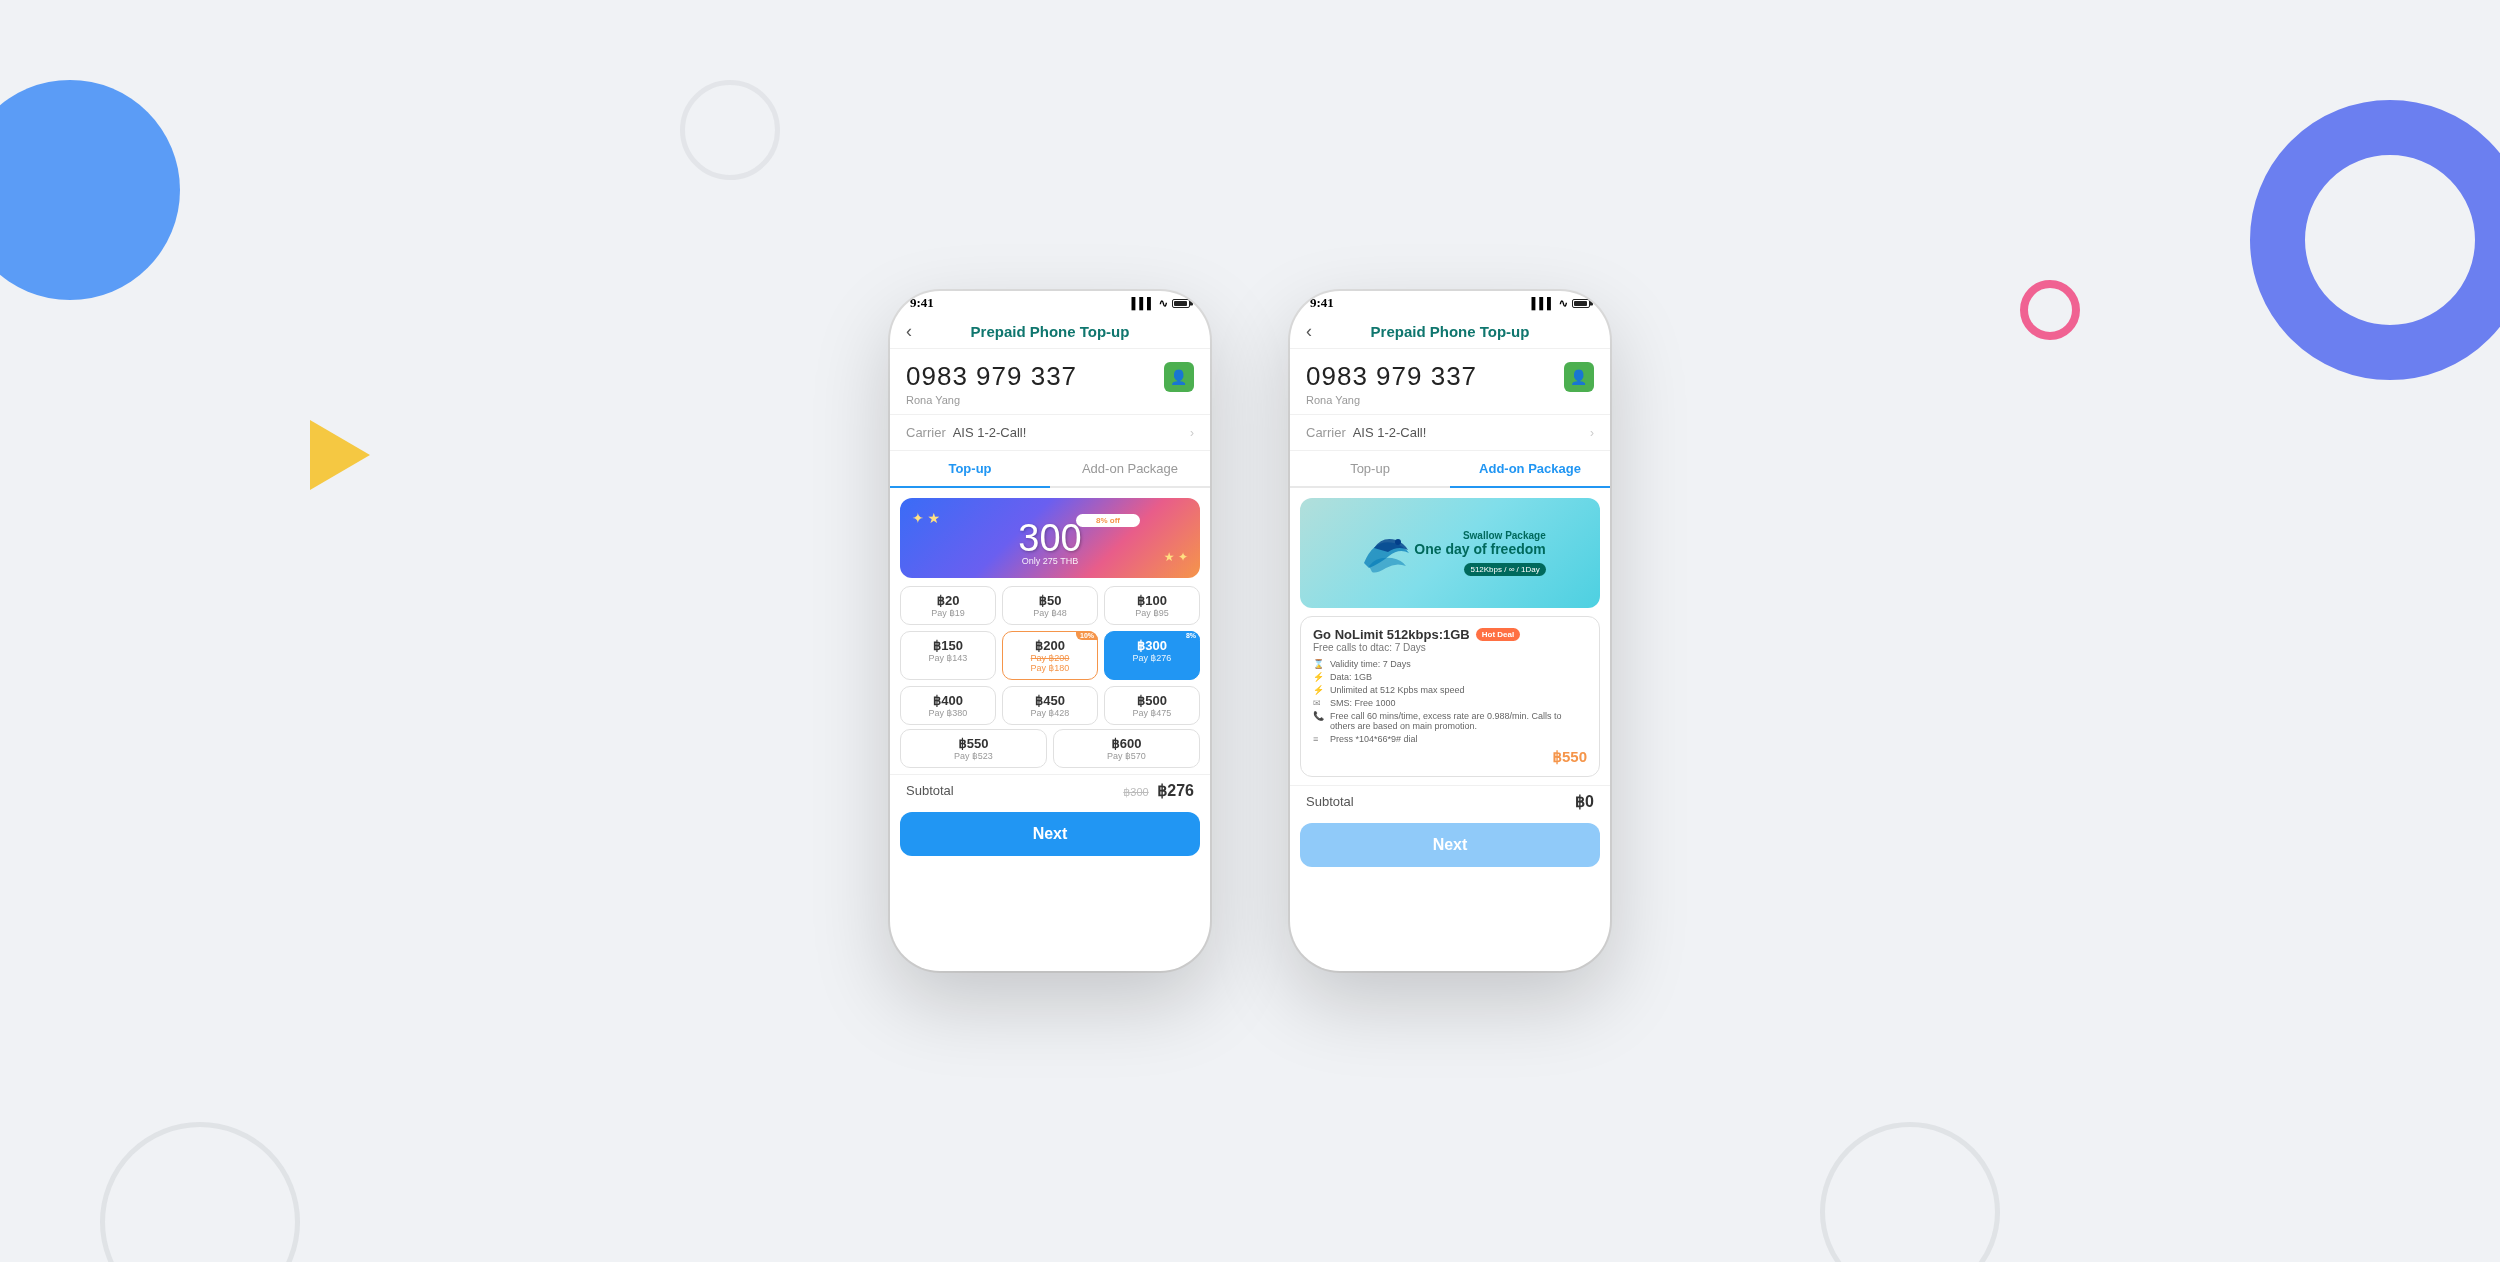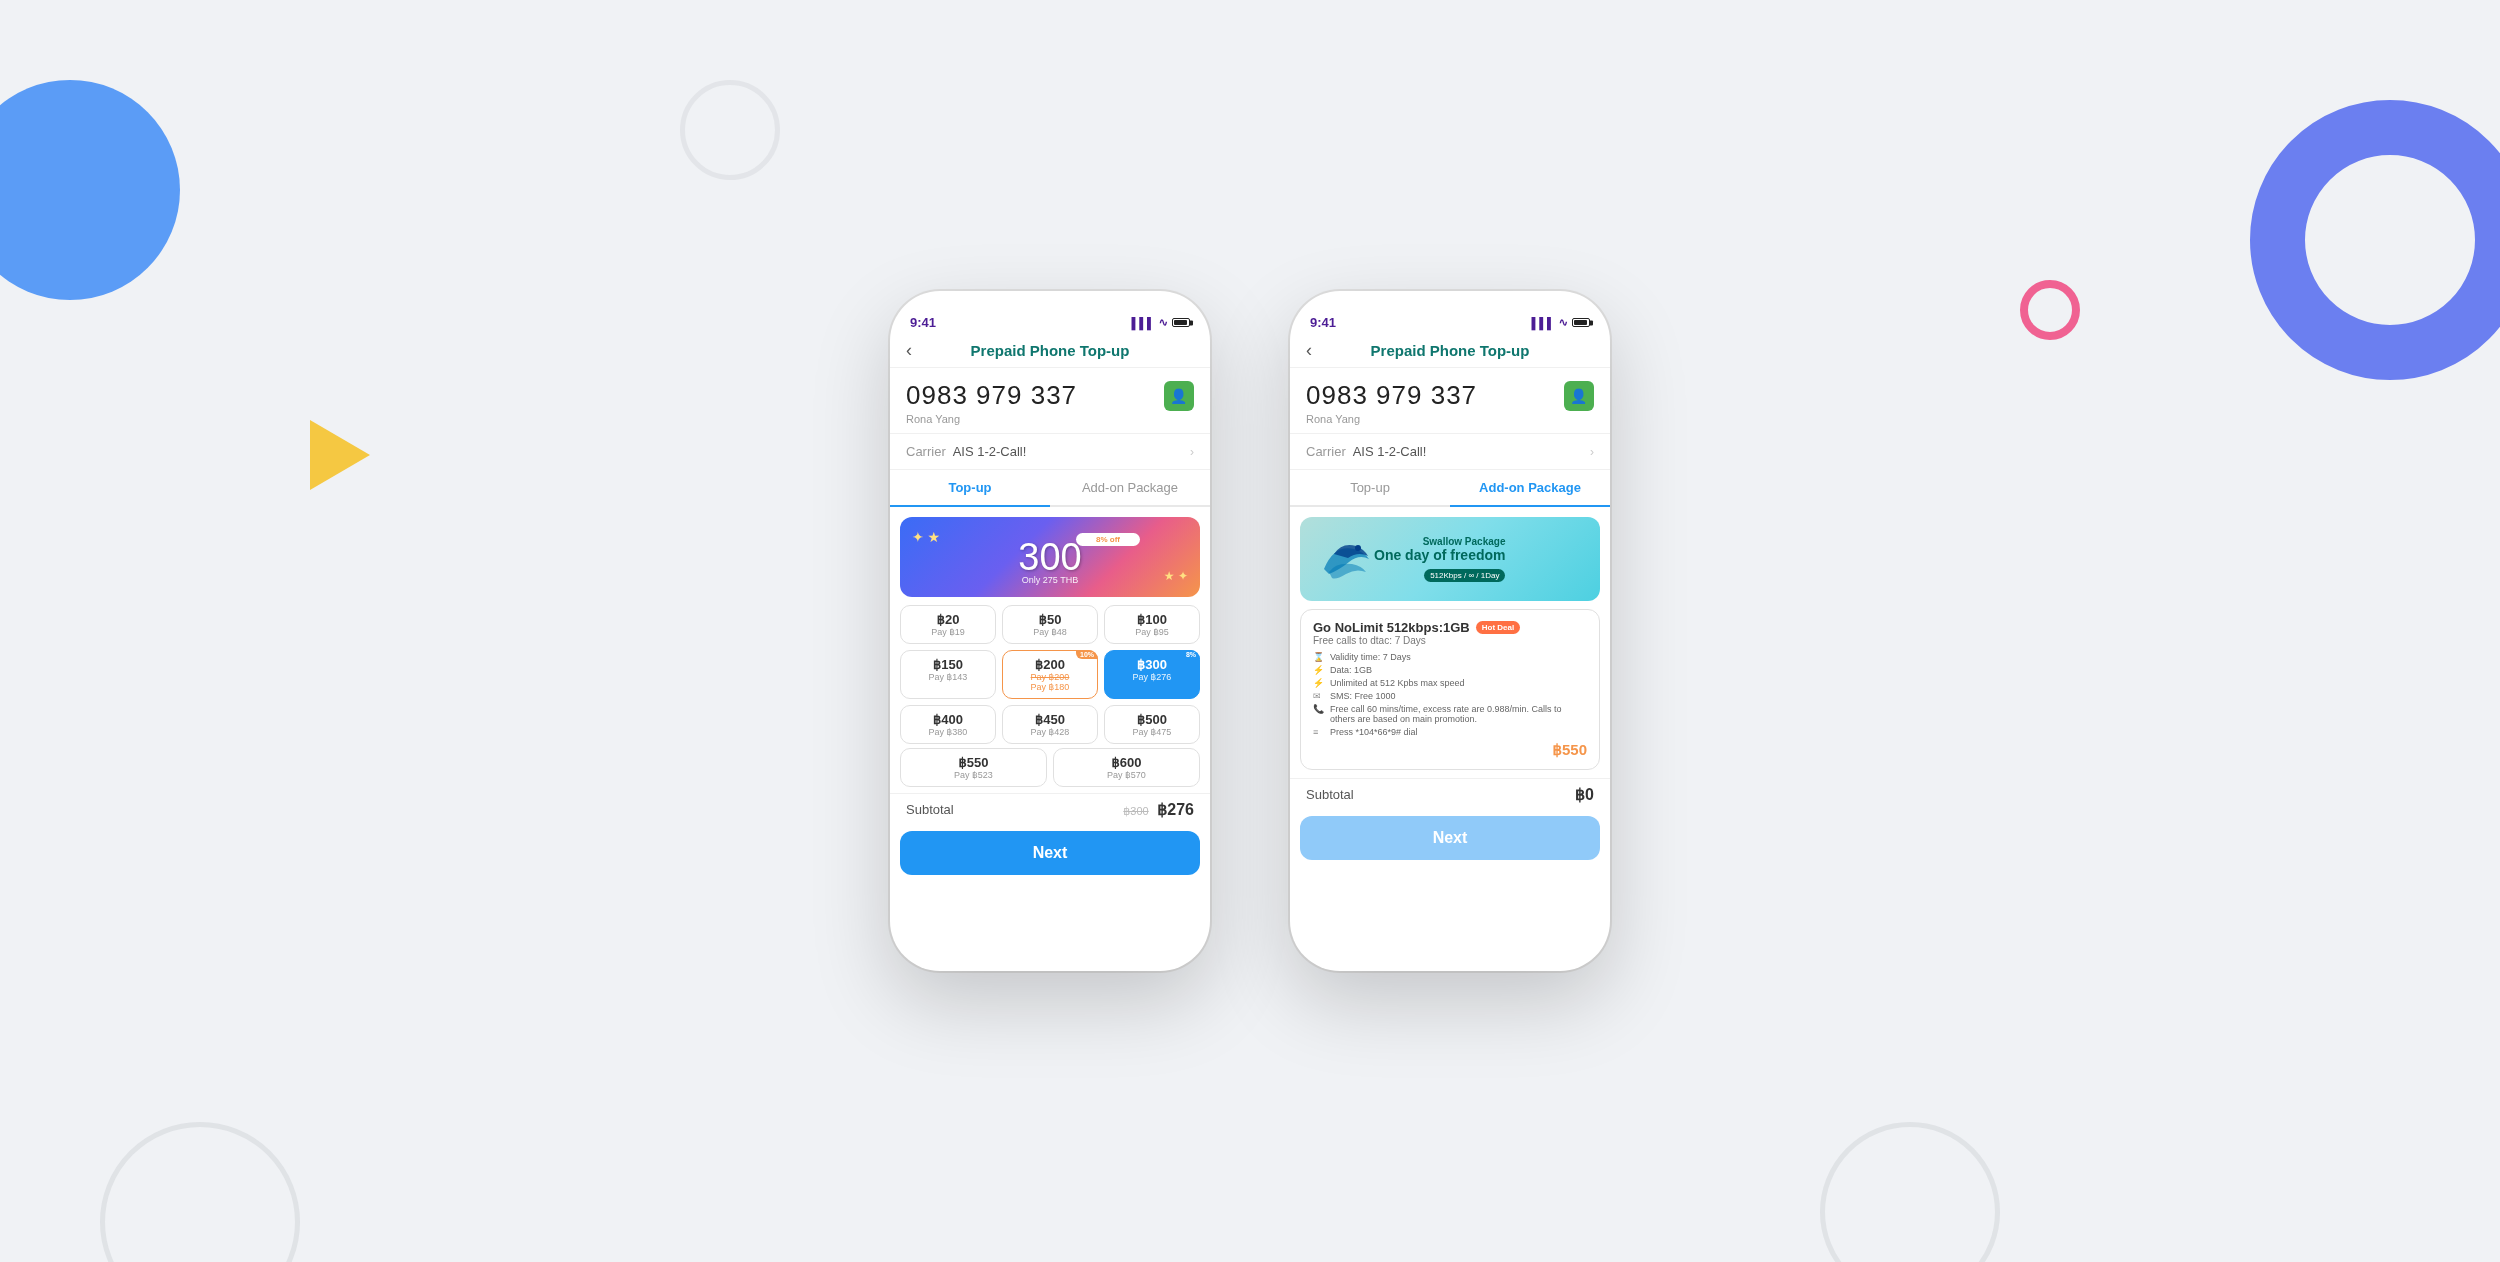--- a/index.html
+++ b/index.html
@@ -112,24 +112,25 @@
     .phone-right {
       width: 320px;
       height: 680px;
     }
 
     
     .phone-status-bar {
       display: flex;
       align-items: center;
       justify-content: space-between;
-      padding: 24px 20px 4px;
+      padding: 4px 20px 4px;
       font-size: 12px;
       font-weight: 600;
-      color: #4c1d95;
+      color: #000000;
+      font-family: Liberation Serif, serif;
     }
     .status-time { font-size: 13px; font-weight: 700; }
     .status-icons { display: flex; align-items: center; gap: 4px; font-size: 11px; }
     .phone-notch {
       position: absolute;
       top: 0;
       left: 50%;
       transform: translateX(-50%);
       width: 100px;
       height: 22px;
@@ -394,25 +395,25 @@
     }
     .next-btn-disabled {
       background: #90caf9;
     }
 
     
     
     .addon-banner {
       margin: 10px 10px 8px;
       border-radius: 12px;
-      height: 84px;
+      height: 110px;
       background: linear-gradient(135deg, #b2dfdb 0%, #80deea 50%, #4dd0e1 100%);
       display: flex;
       align-items: center;
-      justify-content: flex-start;
+      justify-content: center;
       padding: 10px 14px;
       overflow: hidden;
       position: relative;
     }
     .addon-banner-text {
       text-align: right;
     }
     .addon-banner-subtitle {
       font-size: 10px;
       color: #00695c;

